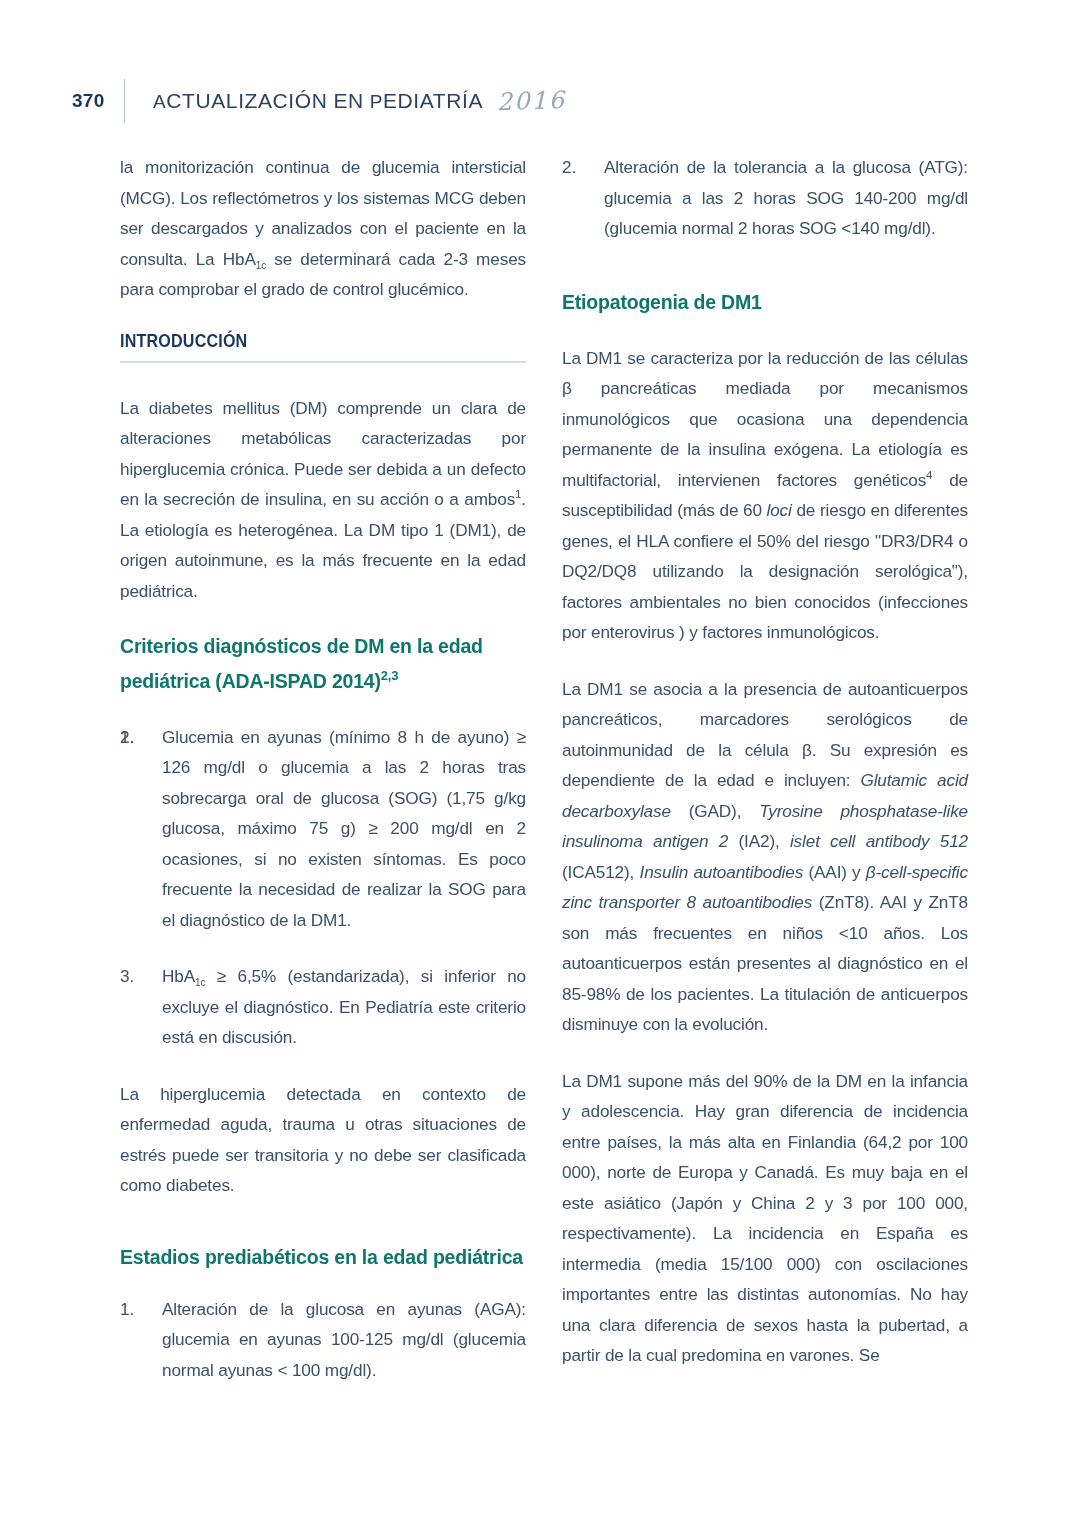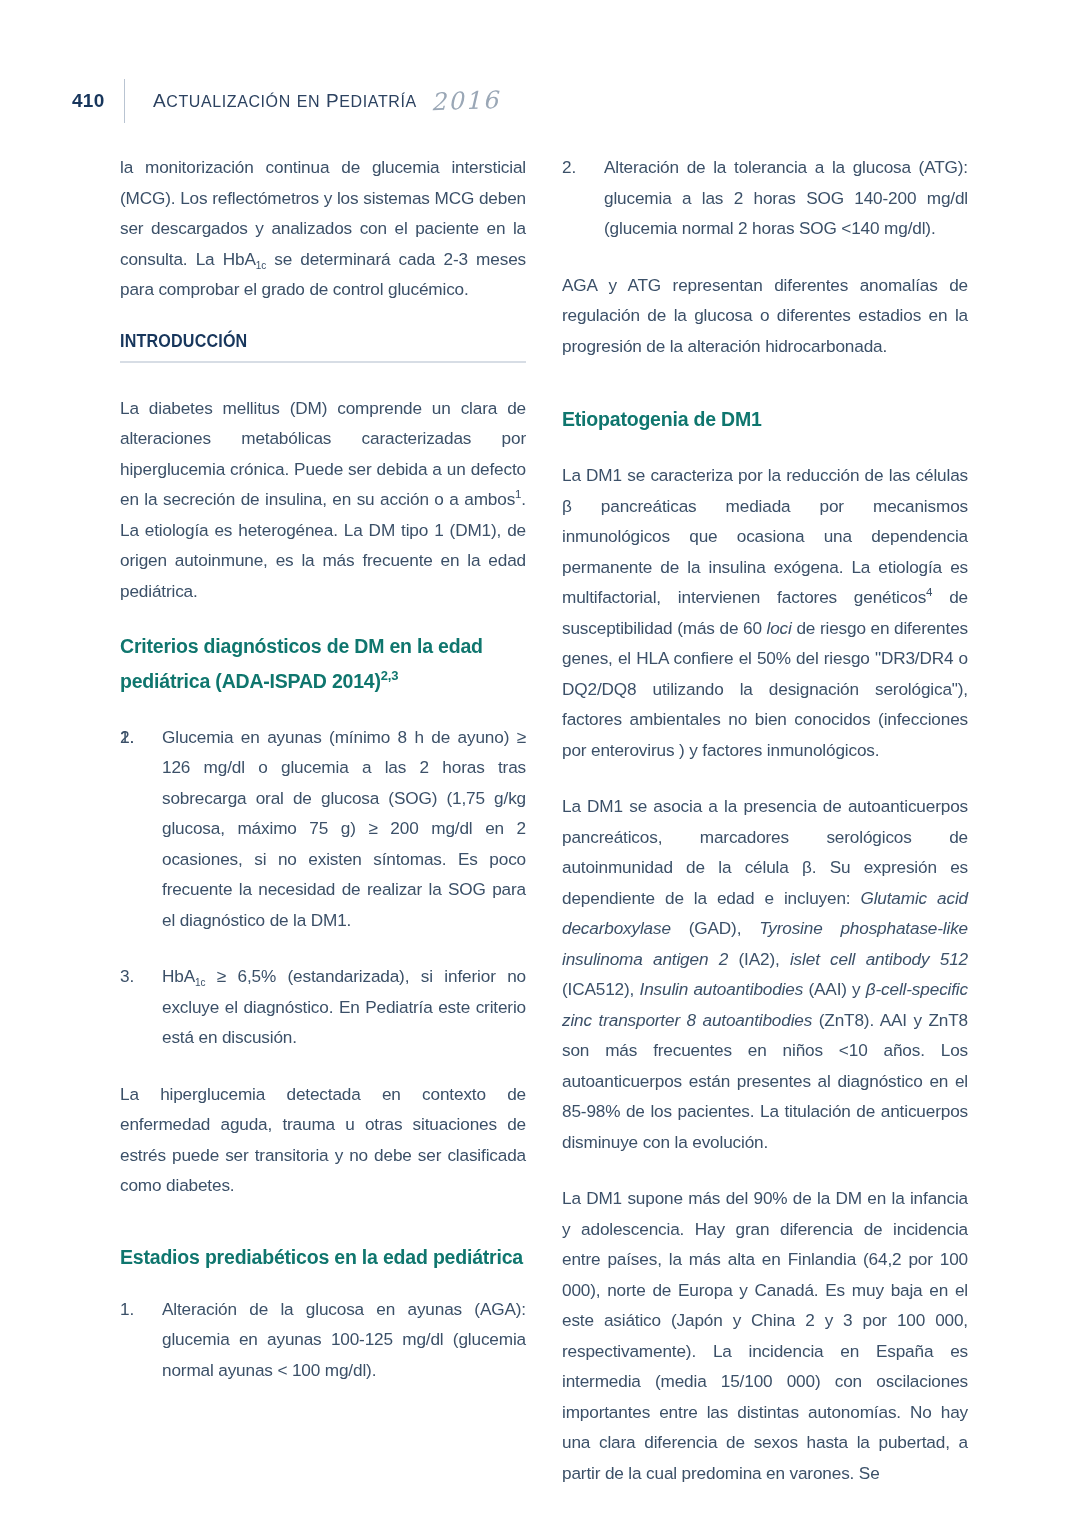--- a/index.html
+++ b/index.html
@@ -48,21 +48,21 @@
     margin-right: 28px;
   }
   .head-title {
     font-family: "Liberation Sans", sans-serif;
     font-size: 19px;
     color: #2c4260;
     letter-spacing: 0.6px;
     white-space: nowrap;
   }
   .head-title .smallcap-first { font-size: 19px; }
-  .head-title .smallcaps { font-size: 16px; margin-top: 12px; }
+  .head-title .smallcaps { font-size: 21px; margin-top: 12px; }
   .head-year {
     font-family: "DejaVu Serif", serif;
     font-style: italic;
     font-size: 24px;
     color: #9aa7b6;
     letter-spacing: 2px;
     margin-left: 16px;
     transform: rotate(-2deg) skewX(-4deg);
     display: inline-block;
   }
@@ -146,21 +146,21 @@
   sup.ref { font-size: 11.5px; vertical-align: super; line-height: 0; }
   sub.sb  { font-size: 10px; vertical-align: sub;   line-height: 0; }
   i, .it  { font-style: italic; }
 </style>
 </head>
 <body>
 
 <div class="page">
 
   <div class="running-head">
-    <span class="folio">410</span>
+    <span class="folio">370</span>
     <span class="head-rule"></span>
     <span class="head-title">
       <span class="smallcap-first">A</span><span class="smallcaps">CTUALIZACIÓN</span>&nbsp;<span class="smallcaps">EN</span>&nbsp;<span class="smallcap-first">P</span><span class="smallcaps">EDIATRÍA</span>
     </span>
     <span class="head-year">2016</span>
   </div>
 
   <div class="col col-left">
 
     <p class="para"><span>la monitorización continua de glucemia intersticial (MCG). Los reflectómetros y los sistemas MCG deben ser descargados y analizados con el paciente en la consulta. La HbA</span><sub class="sb">1c</sub><span> se determinará cada 2-3 meses para comprobar el grado de control glucémico.</span></p>
@@ -206,21 +206,20 @@
 
   <div class="col col-right">
 
     <ol class="numlist">
       <li>
         <span class="num">2.</span>
         <span>Alteración de la tolerancia a la glucosa (ATG): glucemia a las 2 horas SOG 140-200 mg/dl (glucemia normal 2 horas SOG &lt;140 mg/dl).</span>
       </li>
     </ol>
 
-    <p class="para">AGA y ATG representan diferentes anomalías de regulación de la glucosa o diferentes estadios en la progresión de la alteración hidrocarbonada.</p>
 
     <div class="sub-head" style="margin-top:44px; margin-bottom:26px;">Etiopatogenia de DM1</div>
 
     <p class="para"><span>La DM1 se caracteriza por la reducción de las células β pancreáticas mediada por mecanismos inmunológicos que ocasiona una dependencia permanente de la insulina exógena. La etiología es multifactorial, intervienen factores genéticos</span><sup class="ref">4</sup><span> de susceptibilidad (más de 60 </span><i>loci</i><span> de riesgo en diferentes genes, el HLA confiere el 50% del riesgo "DR3/DR4 o DQ2/DQ8 utilizando la designación serológica"), factores ambientales no bien conocidos (infecciones por enterovirus ) y factores inmunológicos.</span></p>
 
     <p class="para"><span>La DM1 se asocia a la presencia de autoanticuerpos pancreáticos, marcadores serológicos de autoinmunidad de la célula β. Su expresión es dependiente de la edad e incluyen: </span><i>Glutamic acid decarboxylase</i><span> (GAD), </span><i>Tyrosine phosphatase-like insulinoma antigen 2</i><span> (IA2), </span><i>islet cell antibody 512</i><span> (ICA512), </span><i>Insulin autoantibodies</i><span> (AAI) y </span><i>β-cell-specific zinc transporter 8 autoantibodies</i><span> (ZnT8). AAI y ZnT8 son más frecuentes en niños &lt;10 años. Los autoanticuerpos están presentes al diagnóstico en el 85-98% de los pacientes. La titulación de anticuerpos disminuye con la evolución.</span></p>
 
 
     <p class="para tight">La DM1 supone más del 90% de la DM en la infancia y adolescencia. Hay gran diferencia de incidencia entre países, la más alta en Finlandia (64,2 por 100 000), norte de Europa y Canadá. Es muy baja en el este asiático (Japón y China 2 y 3 por 100 000, respectivamente). La incidencia en España es intermedia (media 15/100 000) con oscilaciones importantes entre las distintas autonomías. No hay una clara diferencia de sexos hasta la pubertad, a partir de la cual predomina en varones. Se</p>
 

